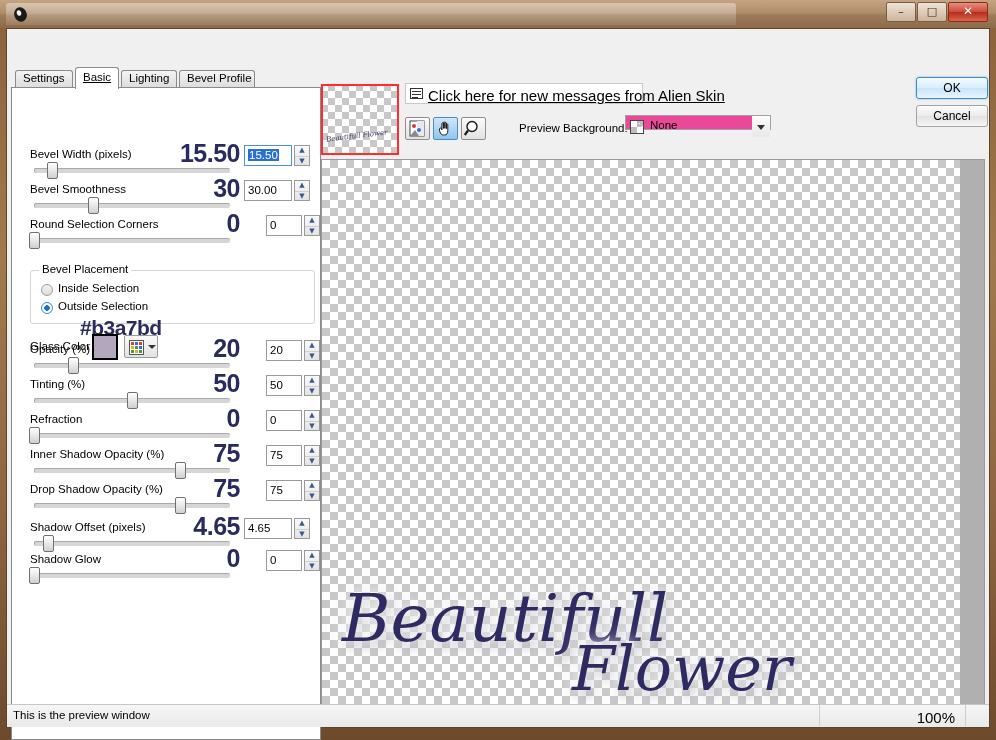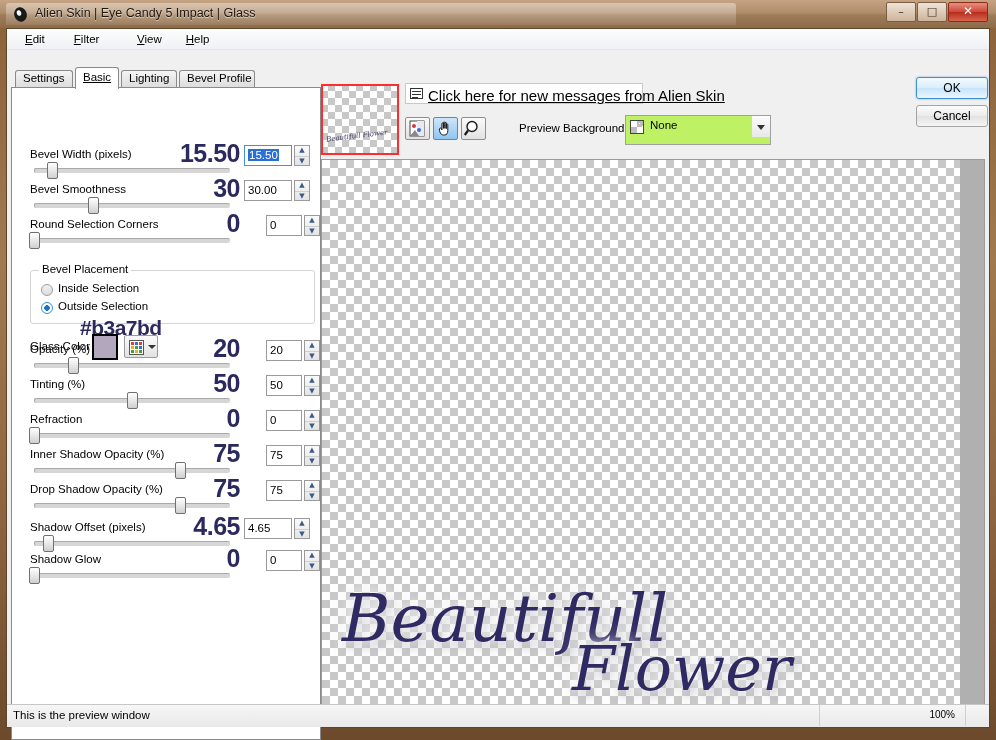--- a/index.html
+++ b/index.html
@@ -119,22 +119,22 @@
   #msglink{position:absolute;left:22px;top:3px;font-size:15px;color:#000;
            text-decoration:underline;white-space:nowrap;}
 
   
   .toolbtn{position:absolute;top:66px;width:25px;height:23px;border:1px solid #8e8e8e;
            border-radius:2px;box-sizing:border-box;
            background:linear-gradient(180deg,#fbfbfb,#e1e1e1);cursor:pointer;}
   .toolbtn.on{background:linear-gradient(180deg,#cfe6fb,#8fc5f0);border-color:#4b8ec4;}
 
   #pbglabel{position:absolute;left:196px;top:71px;font-size:11.5px;color:#000;}
-  #pbgsel{position:absolute;left:302px;top:64px;width:146px;height:30px;border:1px solid #a0a0a0;
-          background:#bef264;box-sizing:border-box;cursor:pointer;}
+  #pbgsel{position:absolute;left:302px;top:64px;width:146px;height:15px;border:1px solid #a0a0a0;
+          background:#ec4899;box-sizing:border-box;cursor:pointer;}
   #pbgsel .sw{position:absolute;left:4px;top:4px;width:14px;height:14px;border:1px solid #444;box-sizing:border-box;}
   #pbgsel .txt{position:absolute;left:24px;top:3px;font-size:11.5px;color:#000;}
   #pbgsel .arrbox{position:absolute;right:0;top:0;width:18px;height:21px;
                   background:linear-gradient(180deg,#fcfcfc,#e8e8e8);}
   #pbgsel .arr{position:absolute;right:5px;top:9px;width:0;height:0;
                border-left:4px solid transparent;border-right:4px solid transparent;
                border-top:5px solid #333;}
 
   
   .dlgbtn{position:absolute;width:72px;height:22px;border-radius:3px;box-sizing:border-box;
@@ -159,53 +159,46 @@
   .artglow{position:absolute;font-family:"DejaVu Serif",serif;font-style:italic;
            color:rgba(255,255,255,0);white-space:nowrap;
            text-shadow:0 0 12px rgba(255,255,255,.95),0 0 22px rgba(255,255,255,.85),
                        0 0 30px rgba(200,200,210,.75),3px 5px 8px rgba(90,90,105,.45);}
 
   
   #statusbar{position:absolute;left:0;bottom:0;width:982px;height:22px;
              background:linear-gradient(180deg,#f6f6f6,#e9e9e9);border-top:1px solid #c6c6c6;}
   #statusbar .seg{position:absolute;top:0;height:21px;border-left:1px solid #cfcfcf;}
   #stattext{position:absolute;left:6px;top:4px;font-size:11.5px;color:#000;}
-  #statzoom{position:absolute;right:34px;top:4px;font-size:10px;color:#000;}
+  #statzoom{position:absolute;right:34px;top:4px;font-size:15px;color:#000;}
 </style>
 </head>
 <body>
 
 <div id="app">
 
   <div id="titlebar">
     <div class="glass"></div>
     <svg id="win-icon" viewBox="0 0 17 17">
       <ellipse cx="8.5" cy="8.5" rx="6.2" ry="7.4" fill="#1a1a1a" transform="rotate(-18 8.5 8.5)"></ellipse>
       <ellipse cx="7" cy="7" rx="2.2" ry="2.8" fill="#ffffff" transform="rotate(-18 7 7)"></ellipse>
     </svg>
-    <div id="win-title">Alien Skin | Eye Candy 5 Impact | Glass</div>
     <div class="wbtn min">
       <i>–</i>
     </div>
     <div class="wbtn max">
       <i>□</i>
     </div>
     <div class="wbtn close">
       <i>✕</i>
     </div>
   </div>
 
   <div id="client">
 
-    <div id="menubar">
-        <div class="menu-item" style="left: 12px;"><u>E</u>dit</div>
-        <div class="menu-item" style="left: 60.8px;"><u>F</u>ilter</div>
-        <div class="menu-item" style="left: 124px;"><u>V</u>iew</div>
-        <div class="menu-item" style="left: 172.8px;"><u>H</u>elp</div>
-      </div>
 
     <div id="leftpanel">
       <div id="tabstrip">
           <div class="tab" style="left: 4px; width: 58px;"><span>Settings</span></div>
           <div class="tab active" style="left: 64px; width: 44px;"><span>Basic</span></div>
           <div class="tab" style="left: 110px; width: 56px;"><span>Lighting</span></div>
           <div class="tab" style="left: 168px; width: 76px;"><span>Bevel Profile</span></div>
         </div>
       <div id="tabbody">
         <div id="sliders">

